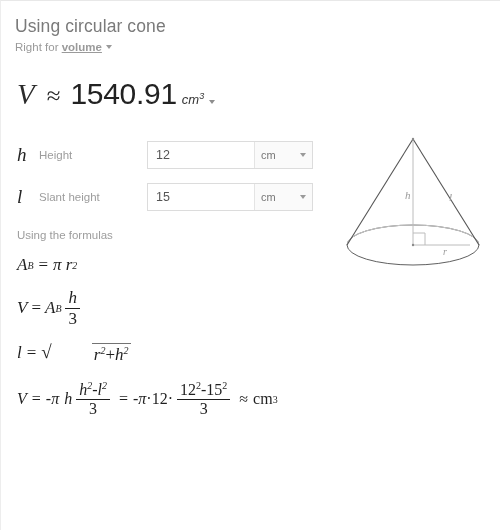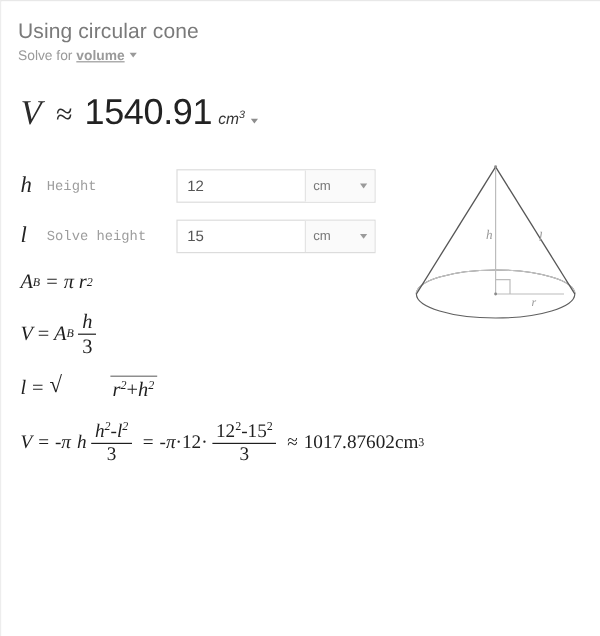--- a/index.html
+++ b/index.html
@@ -114,21 +114,20 @@
     font-size: 19px;
     color: #242424;
     width: 22px;
     flex: none;
   }
   .flabel {
     font-size: 11.5px;
     color: #9d9d9d;
     width: 108px;
     flex: none;
-    font-family: Liberation Mono, monospace;
   }
   .input-group {
     display: flex;
     border: 1px solid #dcdcdc;
     background: #ffffff;
     height: 28px;
     box-sizing: border-box;
   }
   .text-input {
     width: 90px;
@@ -231,21 +230,21 @@
   }
 </style>
 </head>
 <body>
 
 <div class="card">
 
   <div class="header">
     <div class="title">Using circular cone</div>
     <div class="solve-row">
-      <span>Solve for</span>
+      <span>Right for</span>
       <span class="solve-link">volume</span><span class="caret"></span>
     </div>
   </div>
 
   <div class="result">
     <span class="v">V</span>
     <span class="approx">≈</span>
     <span class="num">1540.91</span>
     <span class="unit"><span>cm</span><sup>3</sup></span>
     <span class="caret2"></span>
@@ -260,32 +259,33 @@
         <input class="text-input" type="text" value="12" style="">
         <div class="unit-select">
           <span class="u">cm</span>
           <span class="c"></span>
         </div>
       </div>
     </div>
 
     <div class="field-row">
       <span class="sym">l</span>
-      <span class="flabel">Solve height</span>
+      <span class="flabel">Slant height</span>
       <div class="input-group">
         <input class="text-input" type="text" value="15" style="">
         <div class="unit-select">
           <span class="u">cm</span>
           <span class="c"></span>
         </div>
       </div>
     </div>
 
   </div>
 
+  <div class="section-head">Using the formulas</div>
 
   <div class="formula">
     <span class="it">A</span>
       <span class="sub it">B</span>
     <span style="margin:0 5px">=</span>
     <span class="it">π</span>
     <span class="it" style="margin-left:4px">r</span>
       <span class="sup it">2</span>
   </div>
 
@@ -325,21 +325,20 @@
     <span class="it">-π</span>
     <span>·</span>
     <span>12</span>
     <span>·</span>
     <span class="frac">
       <span class="top"><span>12</span><span class="sup">2</span><span>-</span><span>15</span><span class="sup">2</span></span>
       <span class="bar"></span>
       <span class="bot">3</span>
     </span>
     <span class="op">≈</span>
-    <span>1017.87602</span>
       <span>cm</span>
       <span class="sup">3</span>
   </div>
 
   <div class="cone-wrap">
     <svg width="165" height="150" viewBox="0 0 165 150">
 
       <ellipse cx="82" cy="116" rx="66" ry="20" fill="none" stroke="#606060" stroke-width="1"></ellipse>
 
       <path d="M16,116 A66,20 0 0,1 148,116" fill="none" stroke="#c8c8c8" stroke-width="1"></path>

